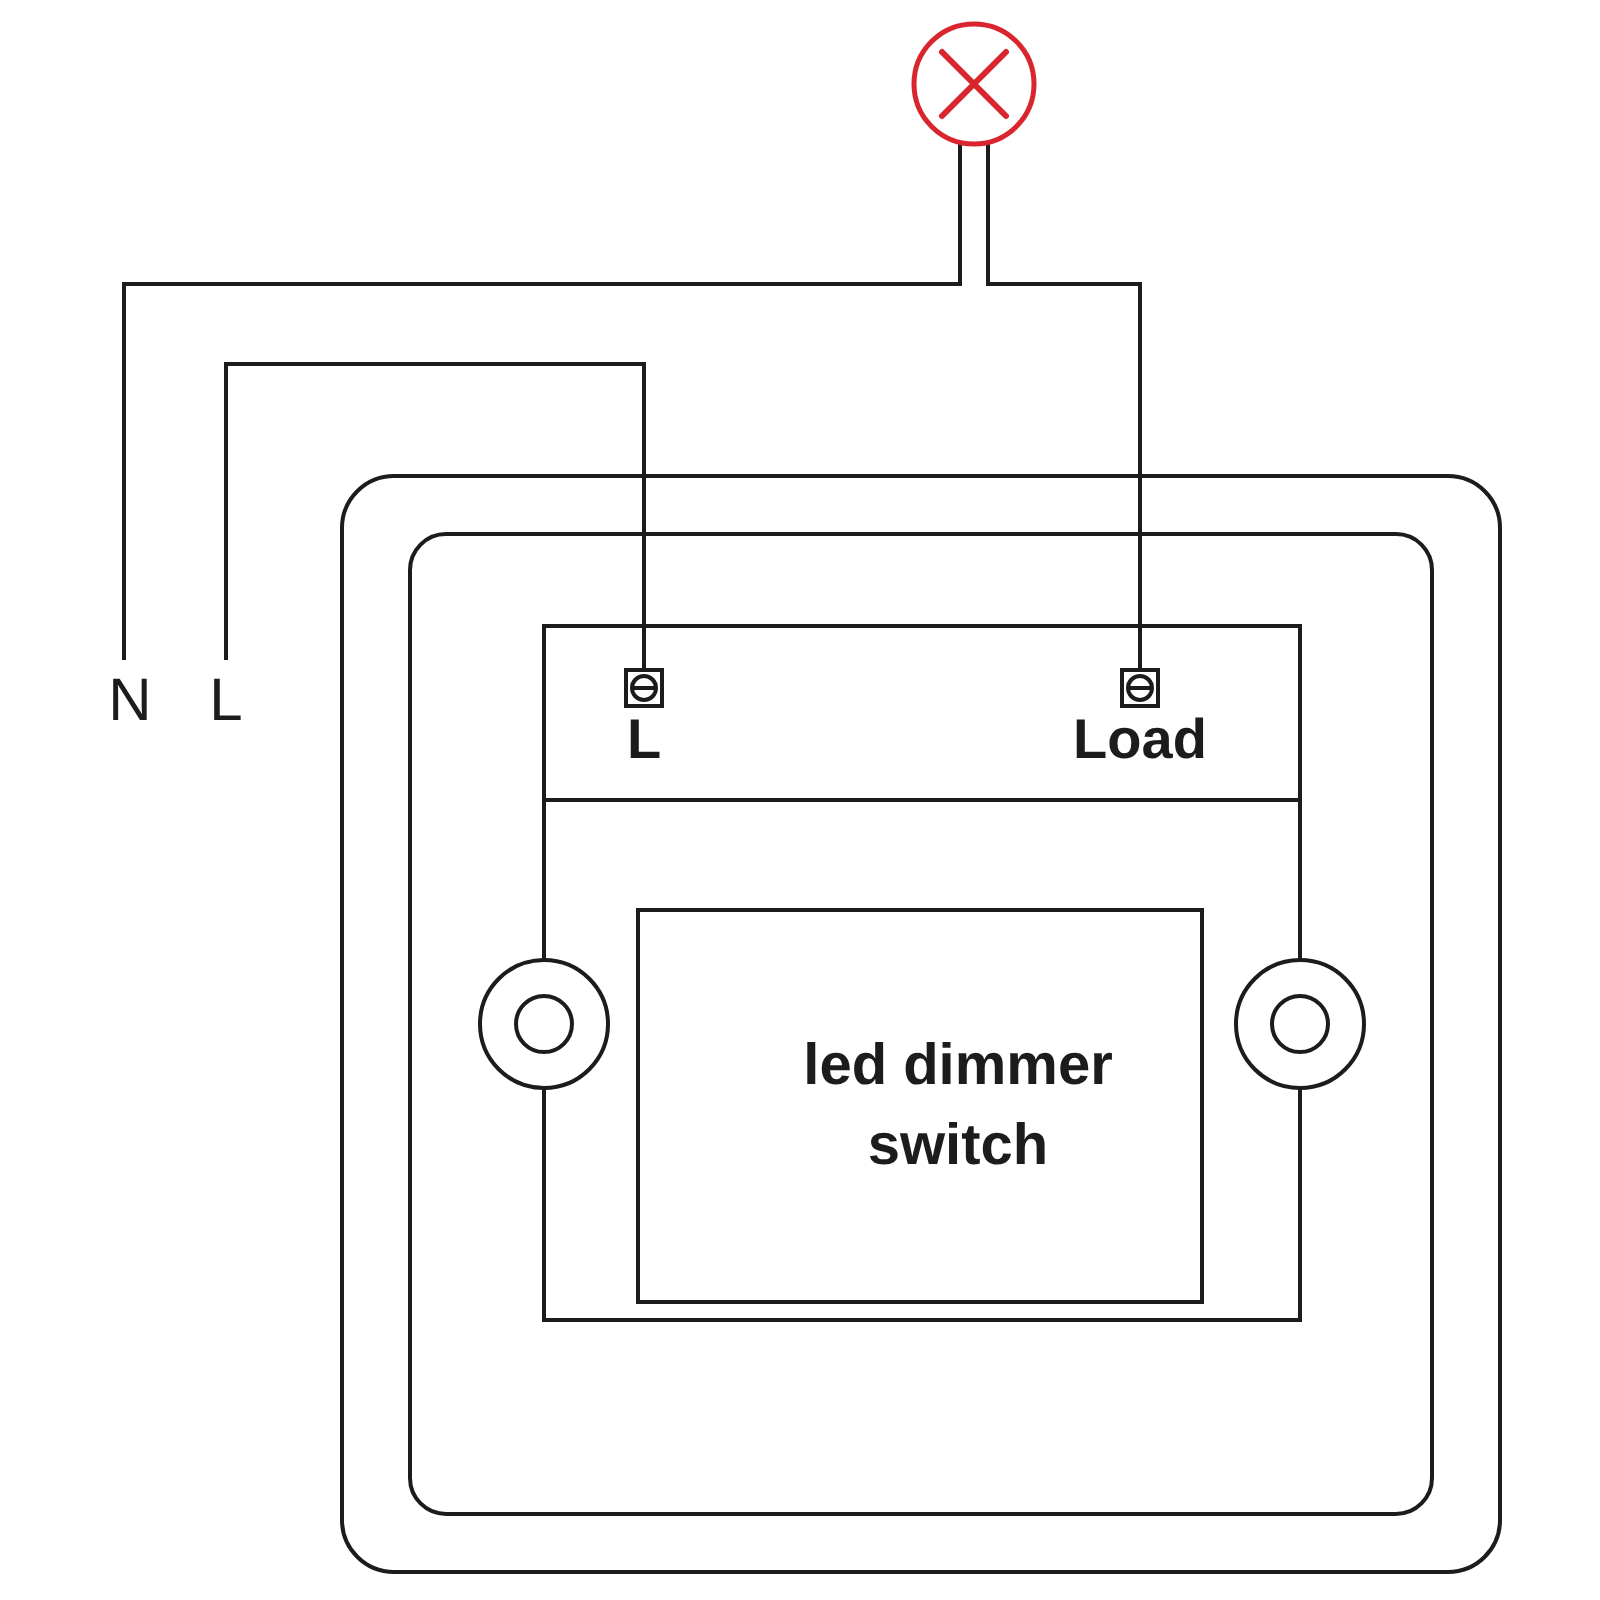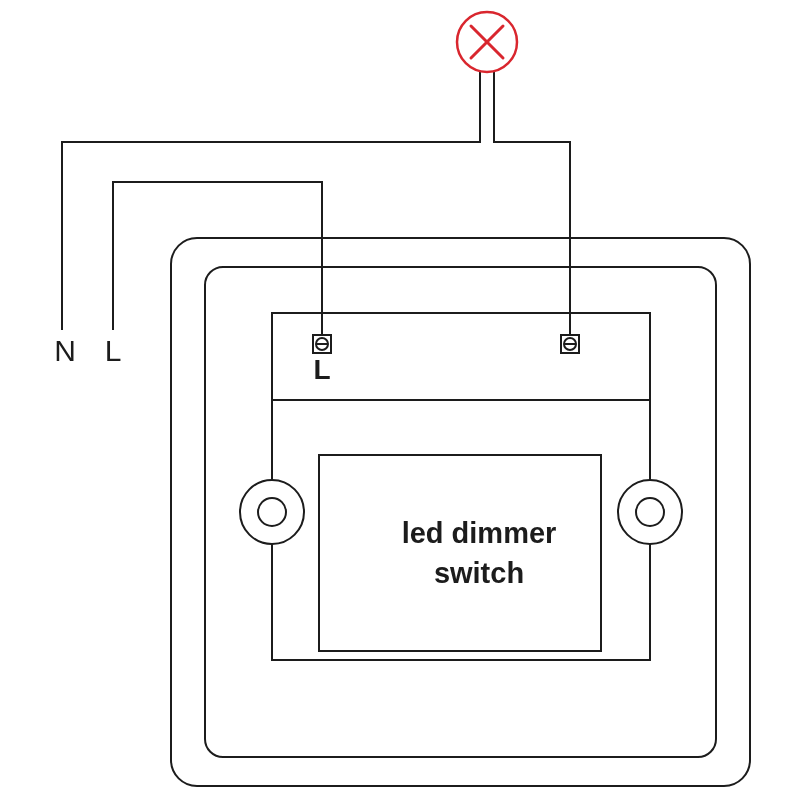--- a/index.html
+++ b/index.html
@@ -96,18 +96,19 @@
       <circle class="stroke" cx="650" cy="512" r="14"></circle>
     </g>
 
     <rect class="stroke" x="319" y="455" width="282" height="196"></rect>
   </svg>
 
   <div class="label supply-label" style="left:48px; top:334px; width:34px;">N</div>
   <div class="label supply-label" style="left:98px; top:334px; width:30px;">L</div>
 
   <div class="label terminal-label" style="left:282px; top:354px; width:80px;">L</div>
+  <div class="label terminal-label" style="left:510px; top:354px; width:120px;">Load</div>
 
   <div class="device-label-area">
     <div class="device-text">led dimmer switch</div>
   </div>
 
 </div>
 
 </body></html>

